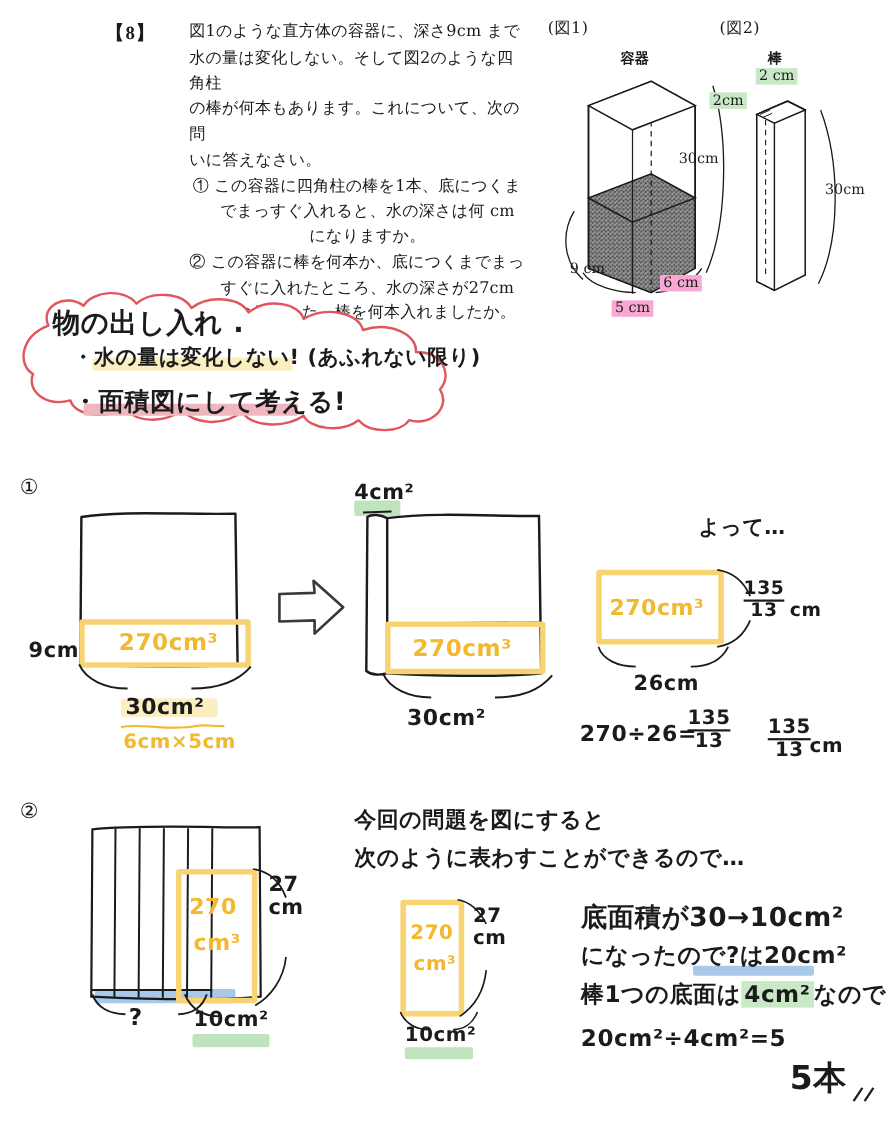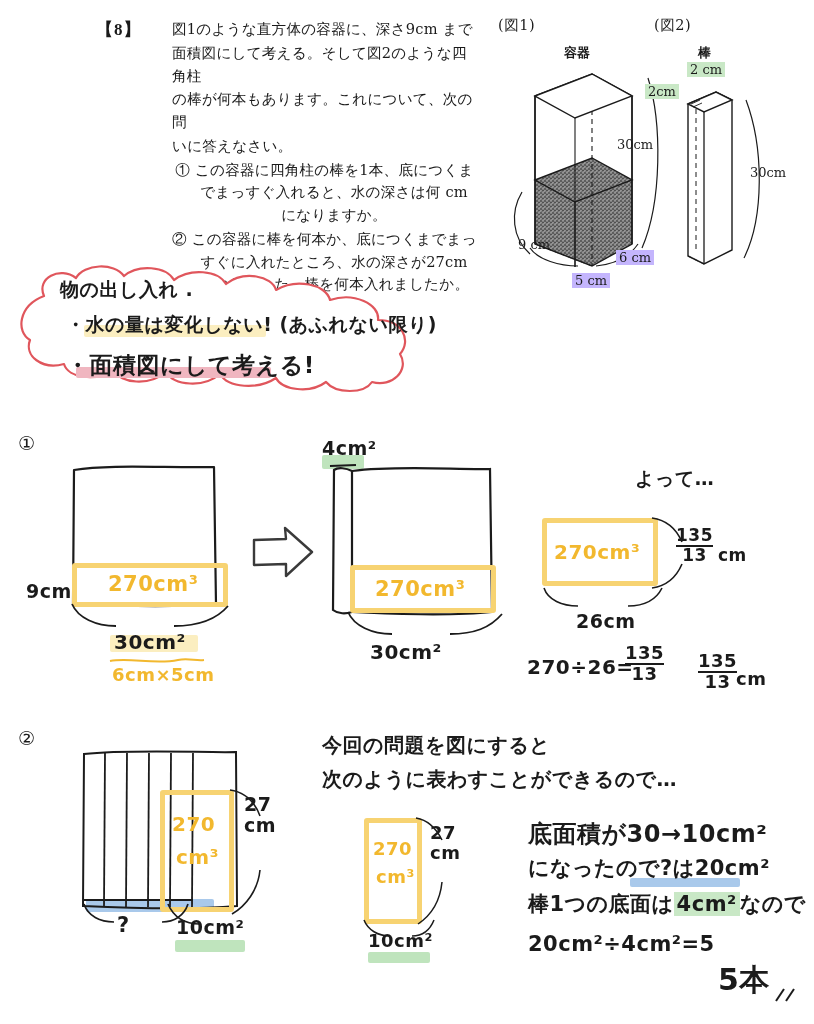--- a/index.html
+++ b/index.html
@@ -60,21 +60,21 @@
     font-size: 13px;
     font-family: "DejaVu Serif", "Liberation Serif", serif;
     font-weight: 600;
   }
   .dim {
     position: absolute;
     font-size: 13px;
     font-family: "DejaVu Serif", "Liberation Serif", serif;
     white-space: nowrap;
   }
-  .hl-yellow { background: #c4b5fd; padding: 0 3px; margin-left: 16px; }
+  .hl-yellow { background: #f9a8d4; padding: 0 3px; }
   .hl-green  { background: #c9e8c6; padding: 0 3px; }
 
   
   .hw {
     font-family: "DejaVu Sans", sans-serif;
     font-weight: 700;
     letter-spacing: .5px;
   }
   .hw-black { color: #1b1b1b; }
   .hw-yellow{ color: #f2b82e; }
@@ -124,21 +124,21 @@
 </style>
 </head>
 <body>
 
 <div id="page">
 
   <div class="prob-number">【8】</div>
 
   <div class="prob-body">
     <p>図1のような直方体の容器に、深さ9cm まで</p>
-    <p>面積図にして考える。そして図2のような四角柱</p>
+    <p>水の量は変化しない。そして図2のような四角柱</p>
     <p>の棒が何本もあります。これについて、次の問</p>
     <p>いに答えなさい。</p>
     <p class="prob-sub">① この容器に四角柱の棒を1本、底につくまでまっすぐ入れると、水の深さは何 cm になりますか。</p>
     <p class="prob-sub">② この容器に棒を何本か、底につくまでまっすぐに入れたところ、水の深さが27cm になりました。棒を何本入れましたか。</p>
   </div>
 
   <div class="fig-cap" style="left:498px; top:16px;">(図1)</div>
   <div class="fig-title" style="left:564px; top:44px;">容器</div>
 
   <svg class="sv" style="left:500px; top:52px;" width="160" height="215" viewBox="0 0 160 215">
@@ -222,21 +222,21 @@
              C136,124 106,122 100,108
              C82,120 54,116 50,102
              C28,108 10,94 16,78
              C2,70 4,44 30,34 Z" fill="#ffffff" stroke="#e0565c" stroke-width="2.2" stroke-linejoin="round"></path>
   </svg>
 
   <div class="bar bar-pink" style="left:76px; top:367px; width:195px; height:11px;"></div>
 
   <div class="bar bar-yellow" style="left:84px; top:325px; width:182px; height:12px;"></div>
 
-  <div class="hw hw-black note-text" style="left:60px; top:277px; font-size:19px;">物の出し入れ .</div>
+  <div class="hw hw-black note-text" style="left:48px; top:277px; font-size:25px;">物の出し入れ .</div>
   <div class="hw hw-black note-text" style="left:66px; top:312px; font-size:19px;">・水の量は変化しない! (あふれない限り)</div>
   <div class="hw hw-black note-text" style="left:66px; top:350px; font-size:23px;">・面積図にして考える!</div>
 
   <div class="sec-label" style="left:18px; top:432px;">①</div>
 
   <svg class="sv" style="left:70px; top:462px;" width="160" height="150" viewBox="0 0 160 150">
     <path d="M4,8 C40,2 96,6 144,5 L146,142 C100,146 46,144 3,142 Z" fill="none" stroke="#1b1b1b" stroke-width="2.2" stroke-linejoin="round"></path>
     <line x1="3" y1="104" x2="146" y2="103" stroke="#1b1b1b" stroke-width="2.2"></line>
   </svg>
   <div class="ybox" style="left:72px; top:563px; width:156px; height:44px;"></div>

